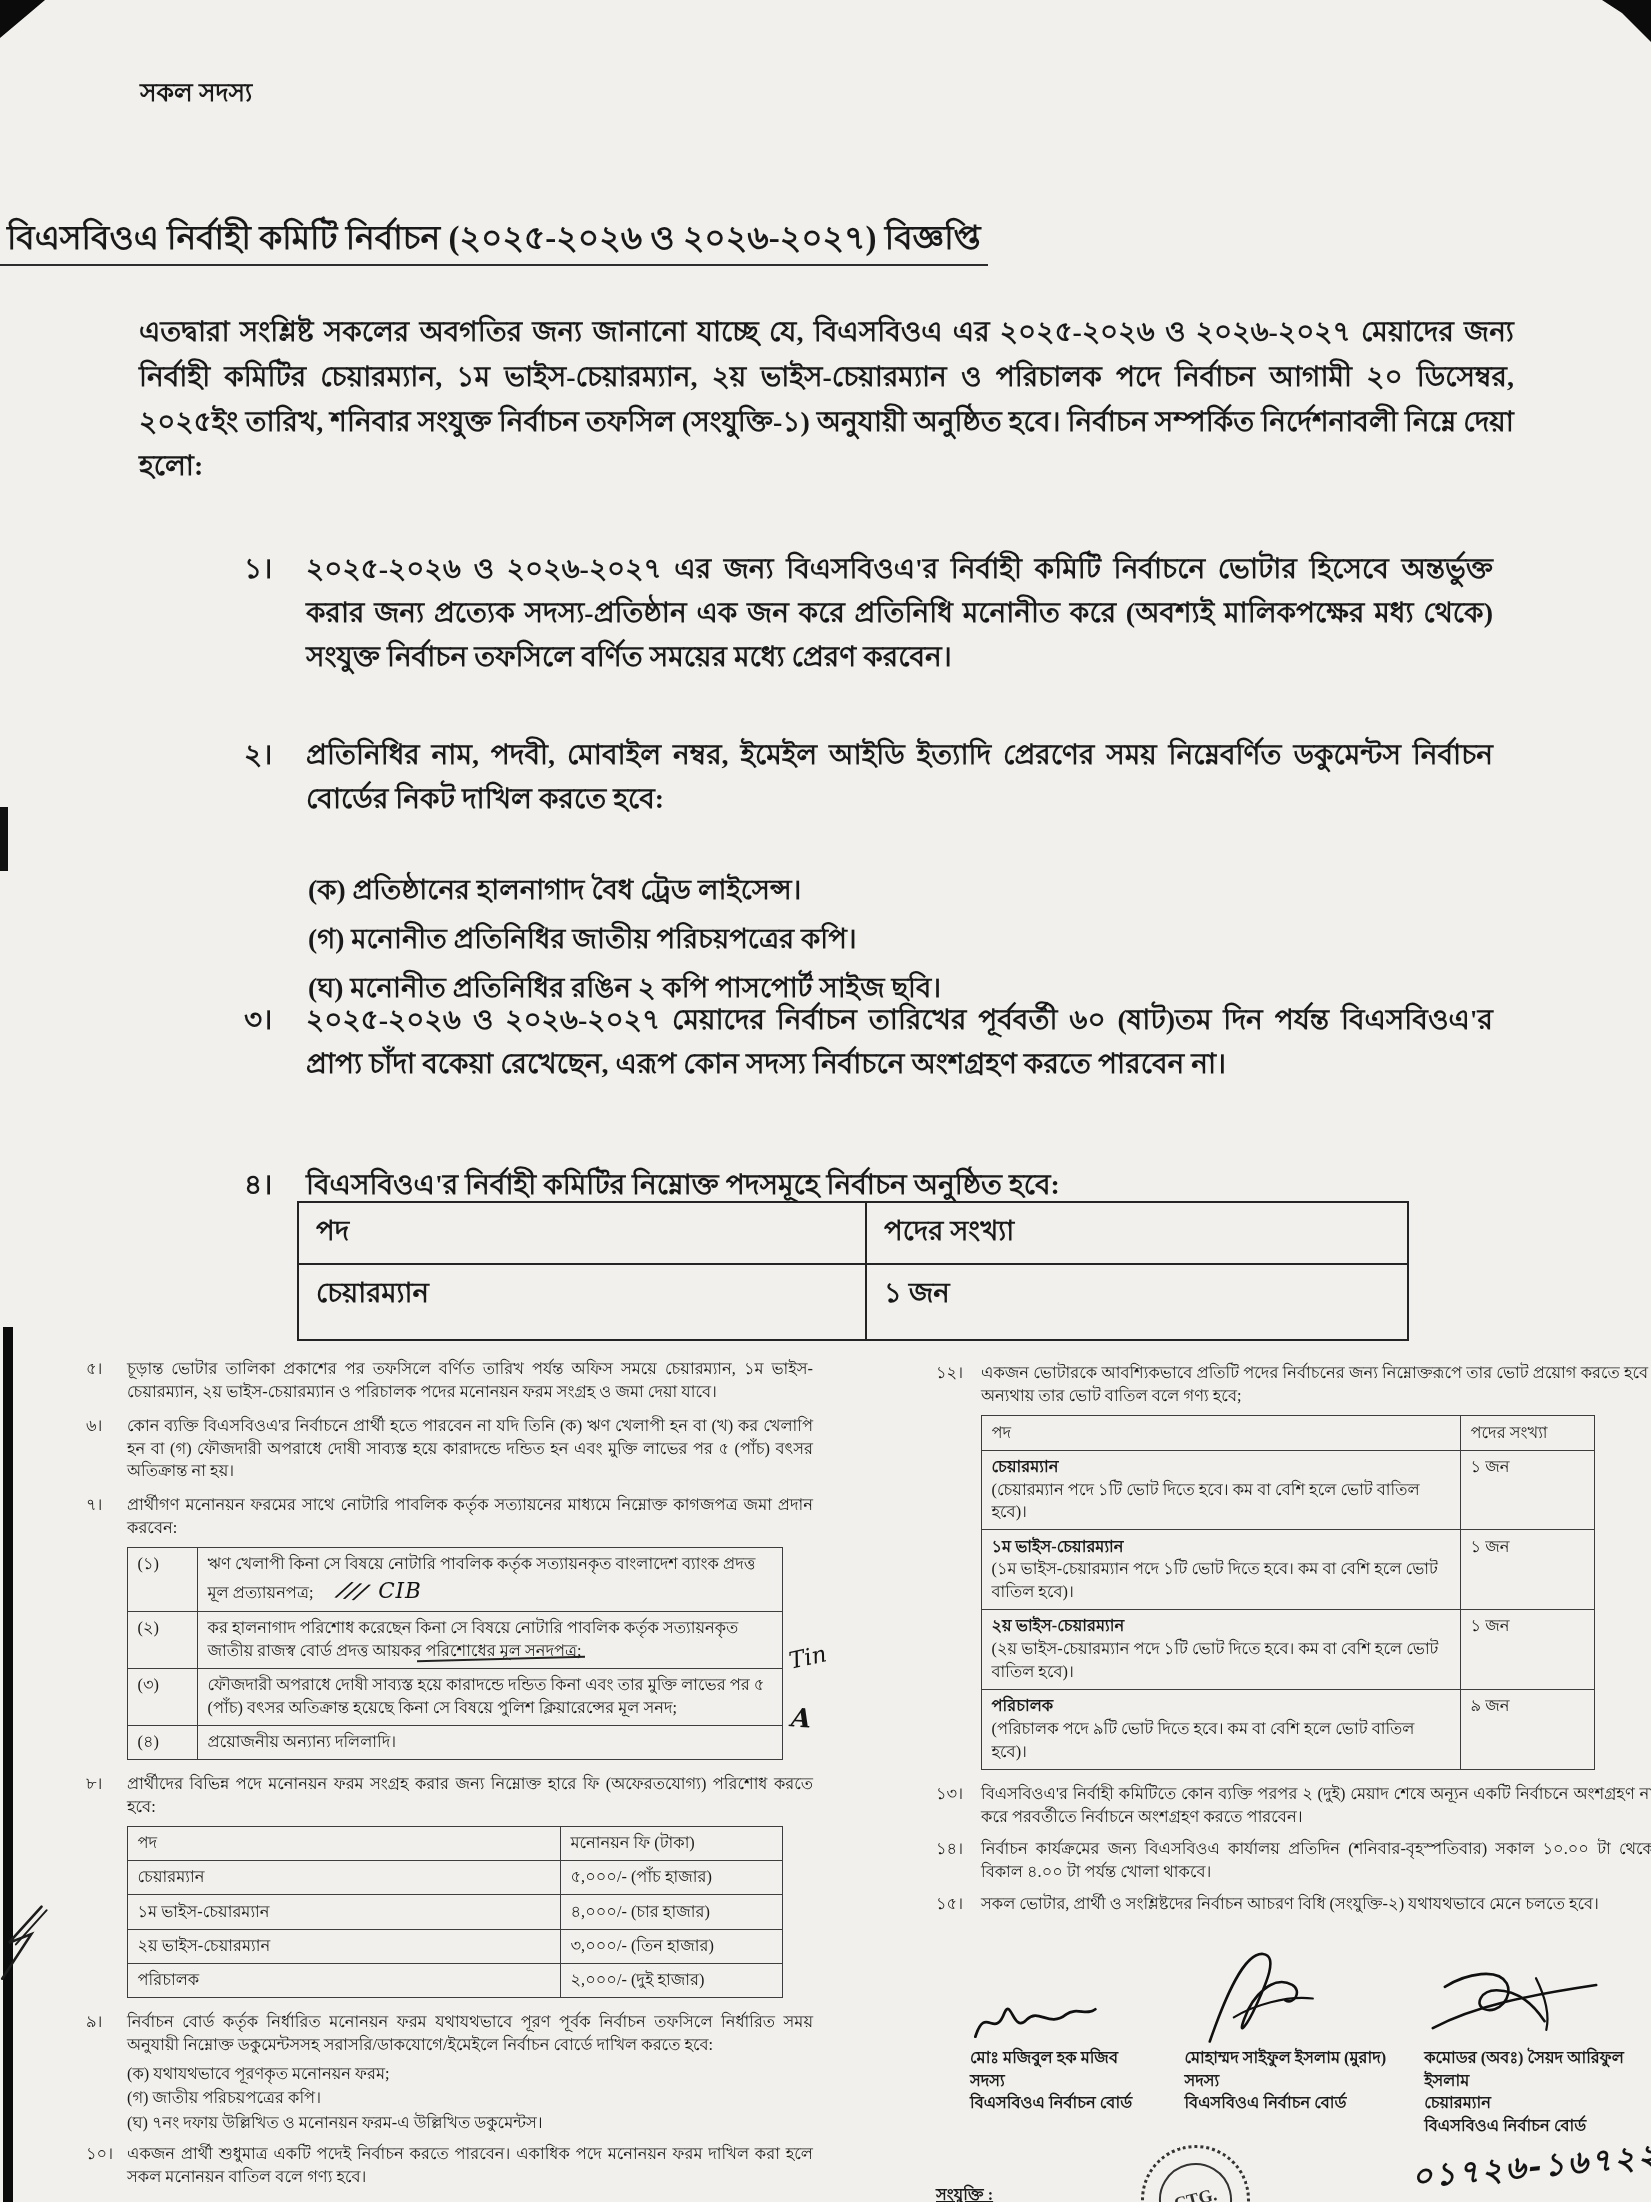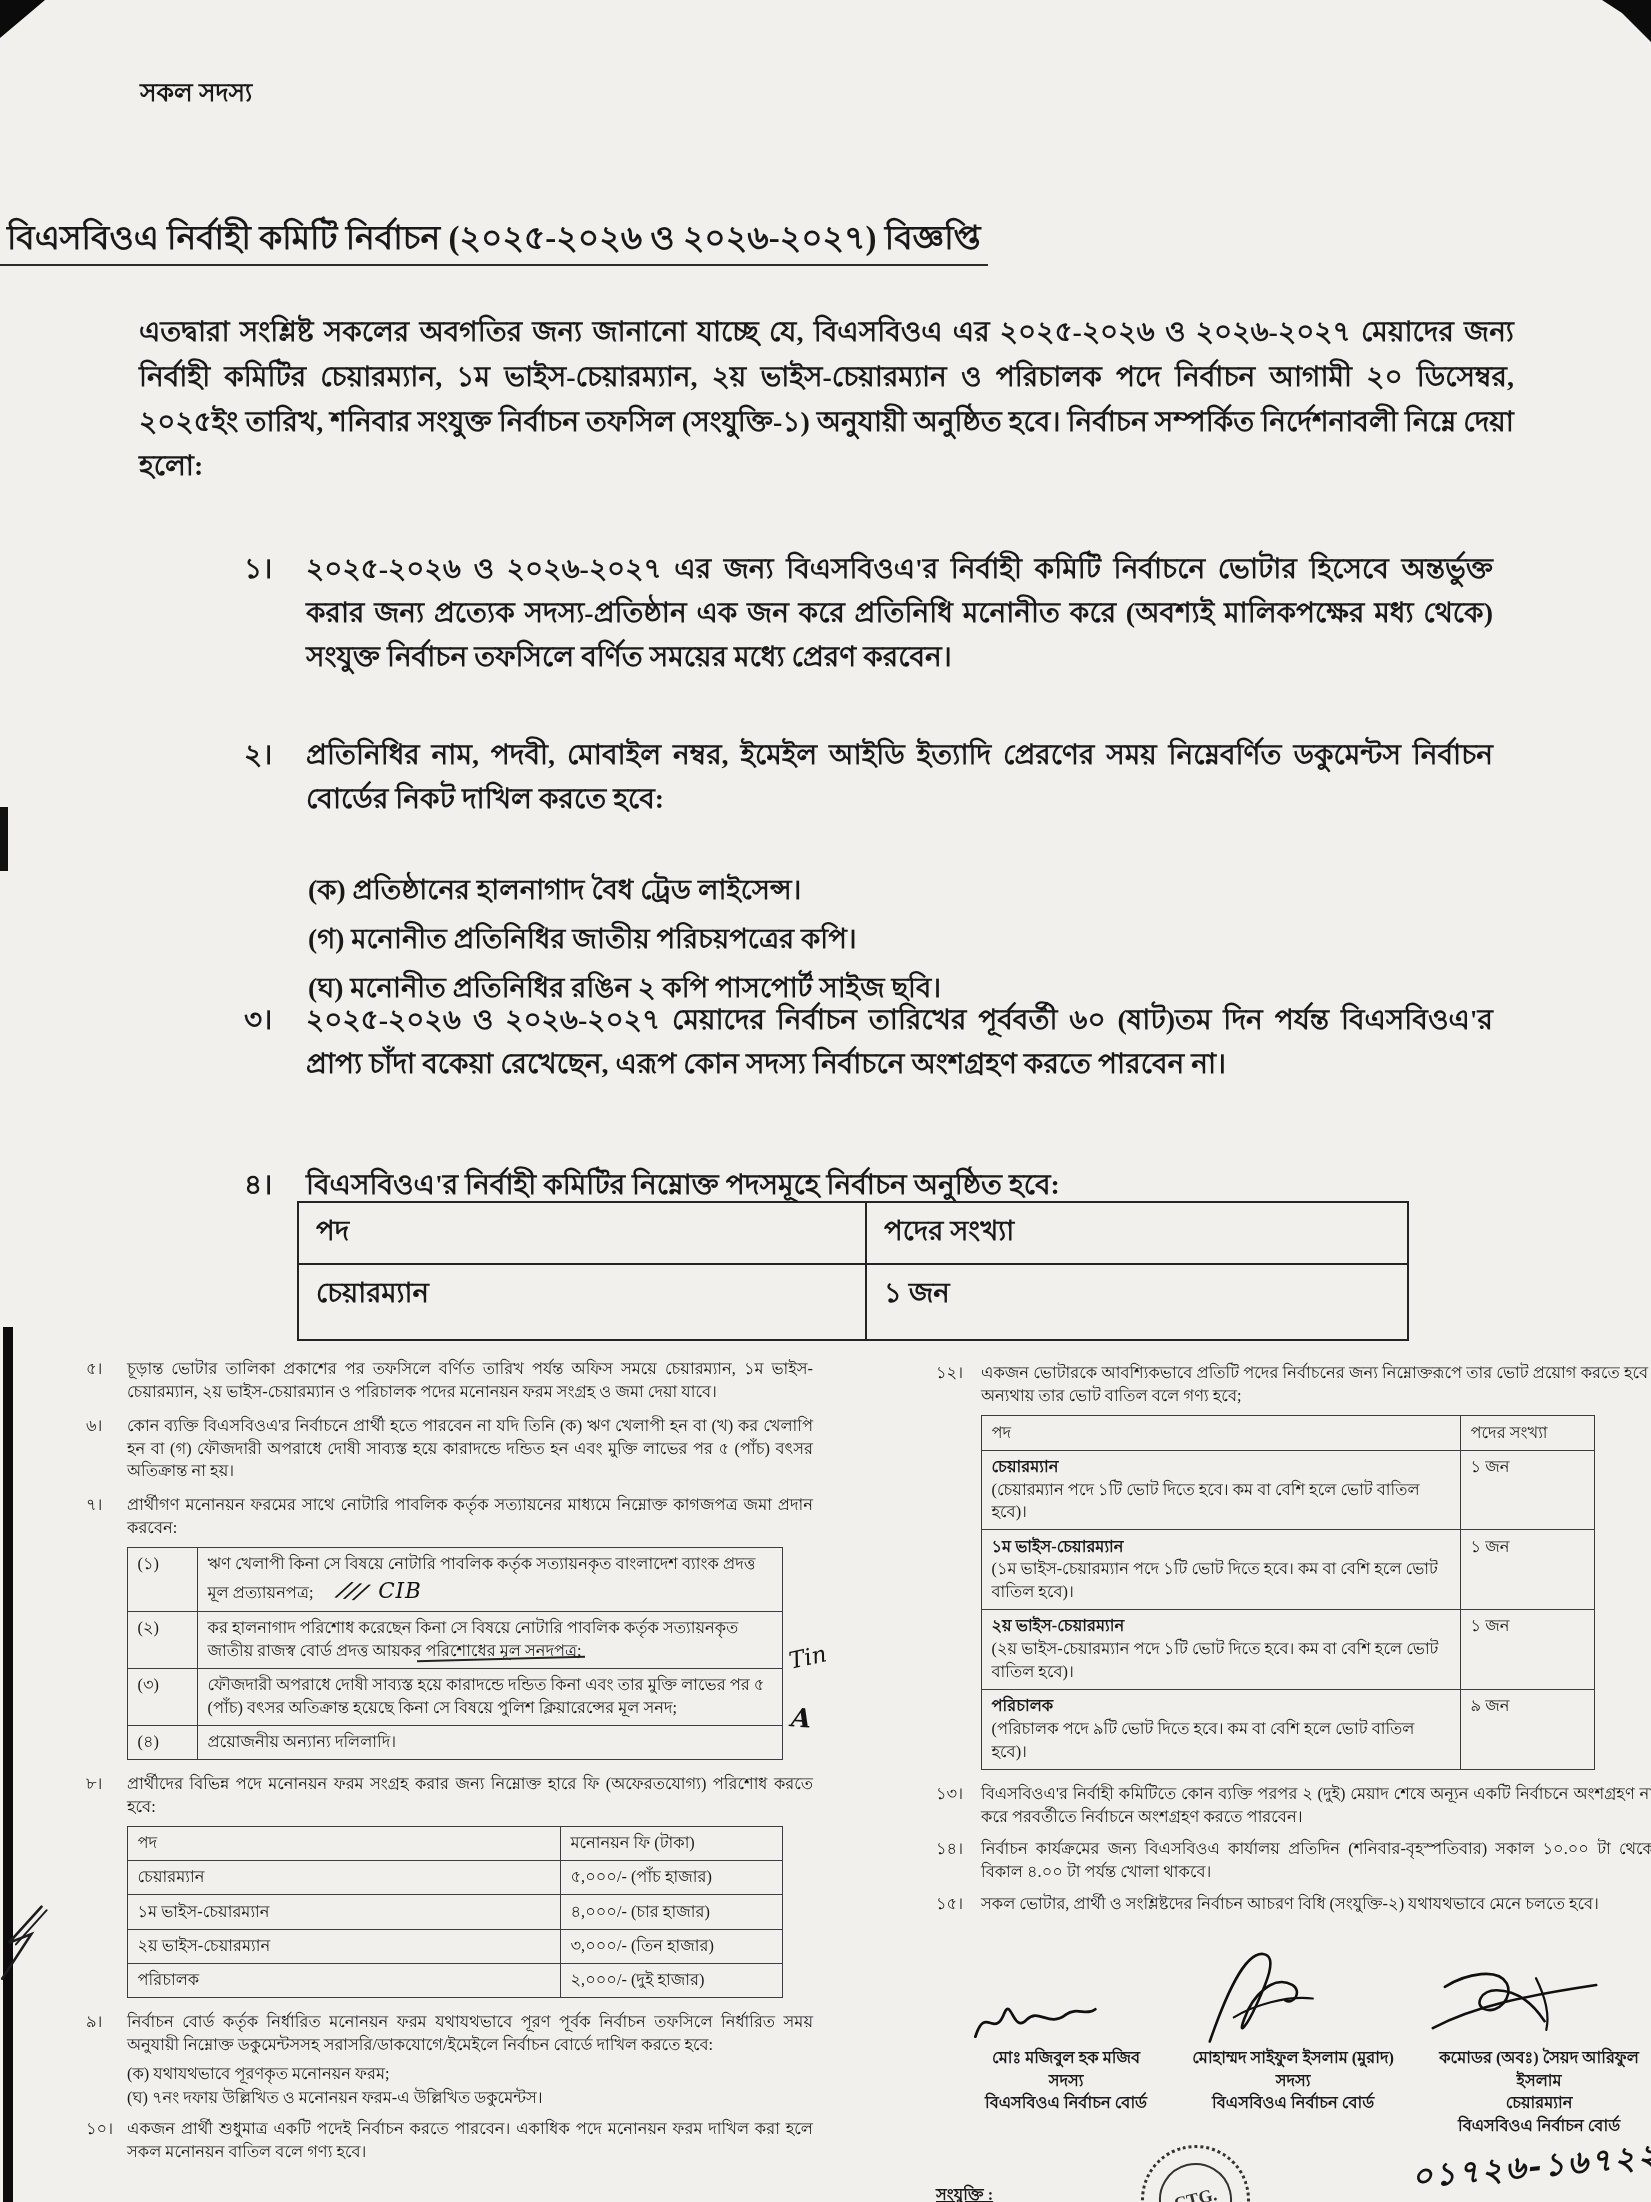--- a/index.html
+++ b/index.html
@@ -62,21 +62,21 @@
   .hand{font-family:"DejaVu Serif",serif;font-style:italic;color:#141414;}
   .note-cib{font-size:21.5px;margin-left:22.4px;letter-spacing:0.9px;}
   .slashes{display:inline-block;transform:rotate(8deg) skewX(-18deg);font-weight:700;margin-right:12px;}
   .note-tin{position:absolute;right:-45px;bottom:-5.2px;font-size:23px;transform:rotate(-12deg);}
   .note-a{position:absolute;right:-29px;top:55%;font-size:26px;font-weight:700;transform:rotate(4deg);}
   .hand-underline{position:absolute;left:219px;bottom:8.6px;width:168px;height:1.7px;background:#222;
     transform:rotate(-1.5deg);}
   .fee-tick{position:absolute;left:-3.4px;top:578px;}
   
   .sigs{display:flex;gap:22.4px;margin:29px 0 0 34px;}
-  .sig{display:flex;flex-direction:column;text-align:center;}
+  .sig{display:flex;flex-direction:column;}
   .sig .art{height:102px;display:flex;align-items:flex-end;}
   .sig .nm{font-weight:700;font-size:16.3px;}
   .sig .rl,.sig .og{font-size:16.3px;font-weight:600;}
   .s1{width:198px}.s2{width:224px}.s3{width:237px}
   
   .rfoot{position:relative;height:258px;margin-top:5.2px;}
   .attach{position:absolute;left:0;top:41px;}
   .attach .hd{font-weight:700;text-decoration:underline;margin-bottom:3.4px;}
   .phone{position:absolute;left:475px;top:0px;font-size:32px;letter-spacing:2.6px;
     transform:rotate(-5deg);font-weight:600;}
@@ -222,20 +222,21 @@
       </tr>
     </tbody>
       </table>
 
     <div class="s-item" style="margin-bottom:5.2px">
       <span class="num">৯।</span>
       <span class="txt">নির্বাচন বোর্ড কর্তৃক নির্ধারিত মনোনয়ন ফরম যথাযথভাবে পূরণ পূর্বক নির্বাচন তফসিলে নির্ধারিত সময় অনুযায়ী নিম্নোক্ত ডকুমেন্টসসহ সরাসরি/ডাকযোগে/ইমেইলে নির্বাচন বোর্ডে দাখিল করতে হবে:</span>
     </div>
     <div class="subl">
       <div>(ক) যথাযথভাবে পূরণকৃত মনোনয়ন ফরম;</div>
+      <div>(গ) জাতীয় পরিচয়পত্রের কপি।</div>
       <div>(ঘ) ৭নং দফায় উল্লিখিত ও মনোনয়ন ফরম-এ উল্লিখিত ডকুমেন্টস।</div>
     </div>
     <div class="s-item" style="margin-bottom:5.2px">
       <span class="num">১০।</span>
       <span class="txt">একজন প্রার্থী শুধুমাত্র একটি পদেই নির্বাচন করতে পারবেন। একাধিক পদে মনোনয়ন ফরম দাখিল করা হলে সকল মনোনয়ন বাতিল বলে গণ্য হবে।</span>
     </div>
 
   </div>
 
   <div class="colR">

